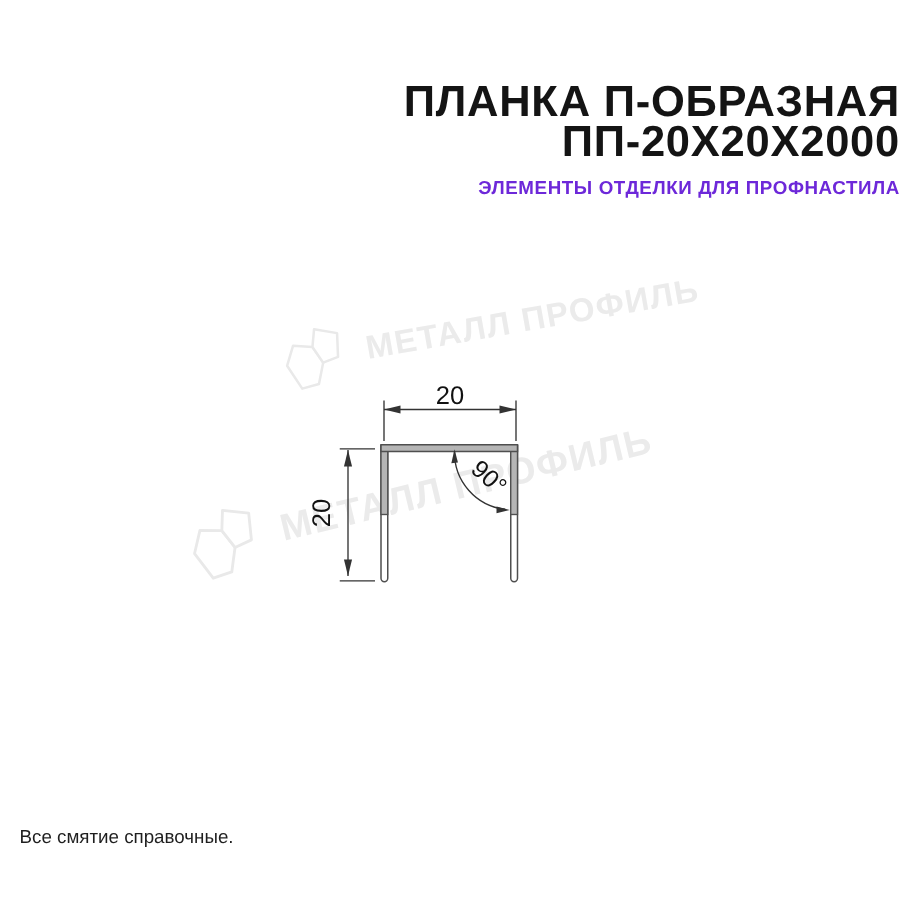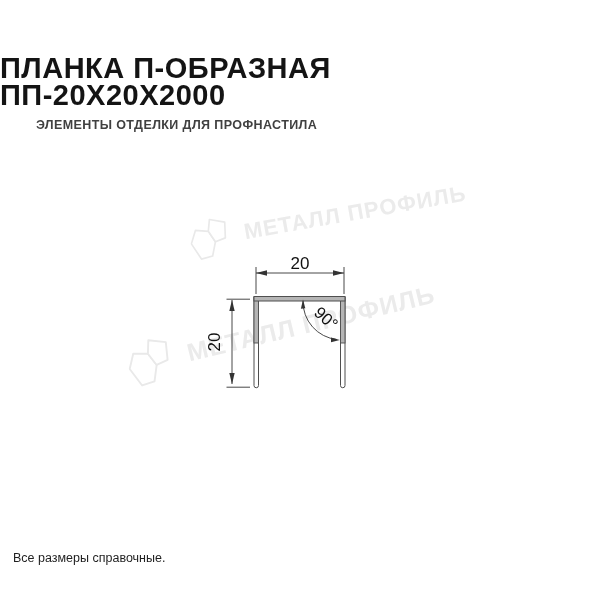--- a/index.html
+++ b/index.html
@@ -1,28 +1,28 @@
 <!DOCTYPE html>
 <html><head>
 <meta charset="utf-8">
 <style>
   html,body{margin:0;padding:0;background:#fff;}
   .page{
     position:relative;width:600px;height:600px;background:#ffffff;overflow:hidden;
     font-family:"Liberation Sans",sans-serif;
   }
   
-  .header{position:absolute;left:0;top:0;width:600px;text-align:left;z-index:3;}
+  .header{position:absolute;left:0;top:0;width:600px;text-align:right;z-index:3;}
   .title-line{
     font-weight:800;font-size:29px;line-height:27px;letter-spacing:0.5px;
     color:#141414;
   }
   .title-line.first{margin-top:55px;}
   .subtitle{
-    margin-top:9px;font-size:12.5px;font-weight:700;letter-spacing:0.4px;color:#404040;padding-left:36px;
+    margin-top:9px;font-size:12.5px;font-weight:700;letter-spacing:0.4px;color:#6d28d9;padding-left:36px;
   }
   
   .watermark{
     position:absolute;display:flex;align-items:center;gap:9px;z-index:1;
     color:#ebebeb;font-weight:700;white-space:nowrap;pointer-events:none;
   }
   .wm-1{left:190px;top:221px;transform:rotate(-10deg);transform-origin:left center;font-size:22px;letter-spacing:1px;}
   .wm-2{left:128px;top:343px;transform:rotate(-13.5deg);transform-origin:left center;font-size:25px;letter-spacing:1px;}
   .wm-logo{flex:0 0 auto;}
   
@@ -92,16 +92,16 @@
 
     <g>
       <path d="M 303,301 A 38,38 0 0 0 336.8,339.5" fill="none" stroke="#333" stroke-width="0.9"></path>
       <polygon points="303,299.5 300.9,308.8 305.3,308.3" fill="#333"></polygon>
       <polygon points="339.8,340 331,337.6 331,342.2" fill="#333"></polygon>
     </g>
     <text class="angle-text" transform="translate(313,314) rotate(42)" text-anchor="start">90°</text>
   </svg>
 
   <div class="footer">
-    <div>Все размеры справочные.</div>
+    <div>Все смятие справочные.</div>
   </div>
 
 </div>
 
 </body></html>

